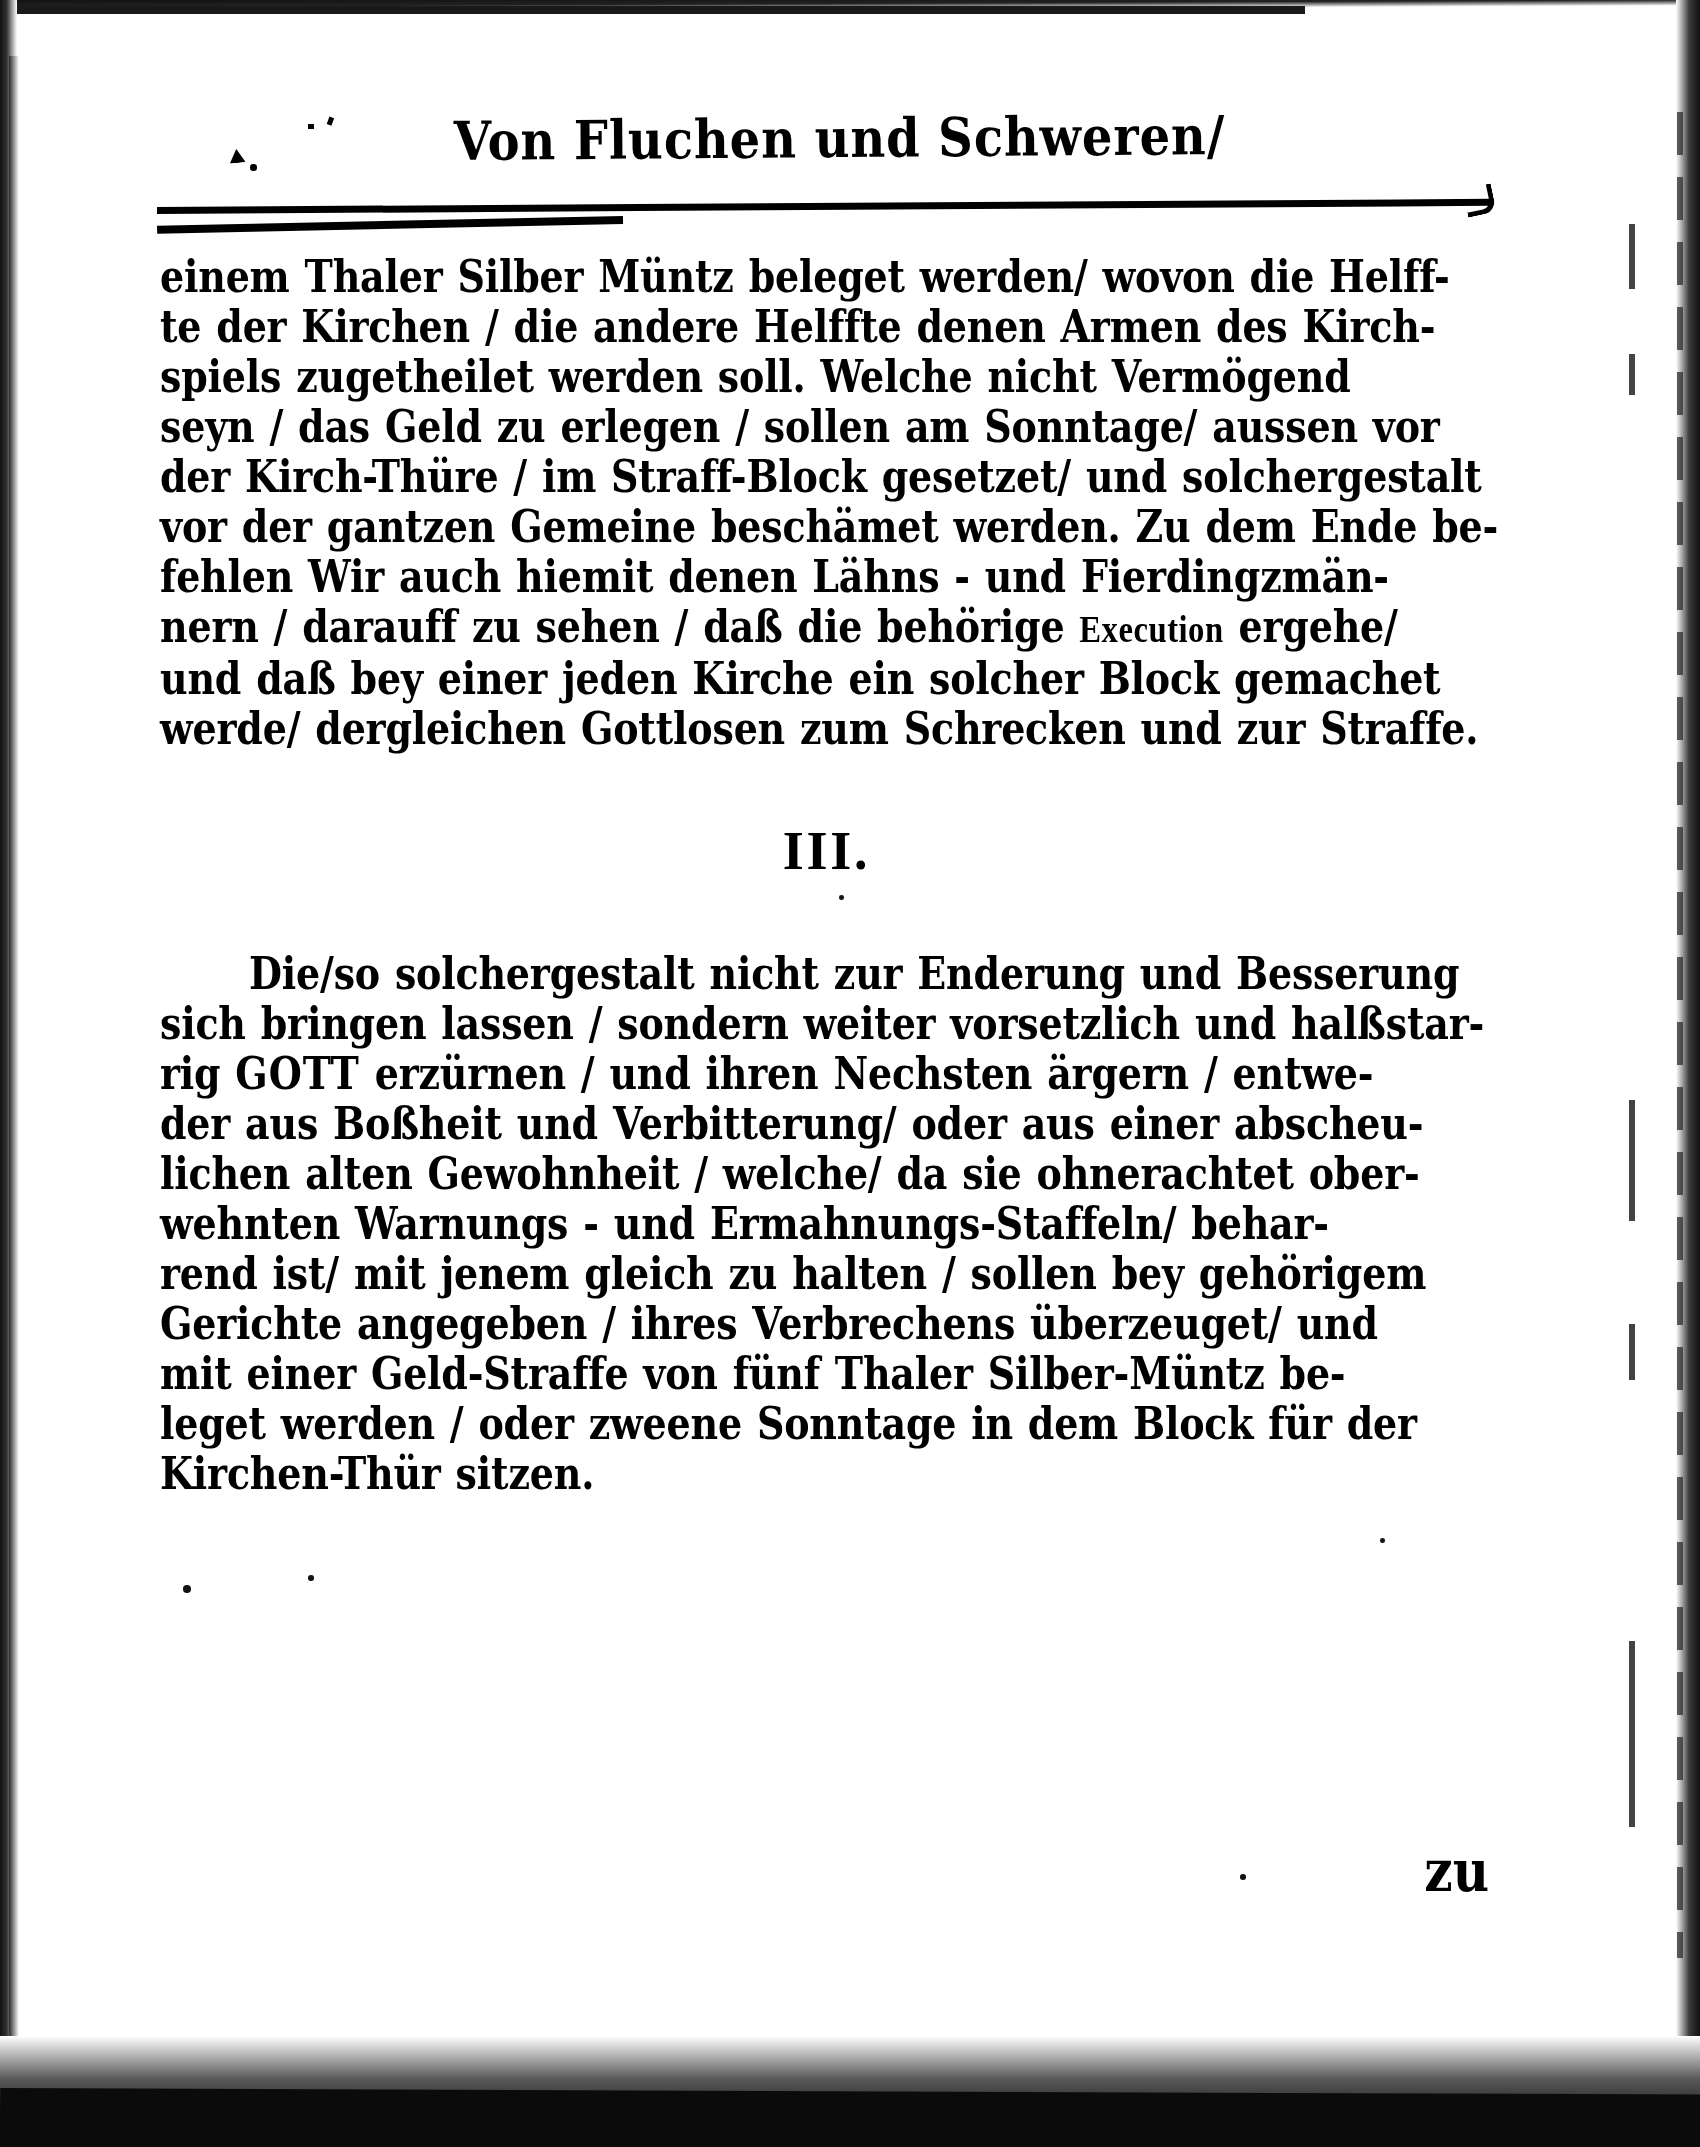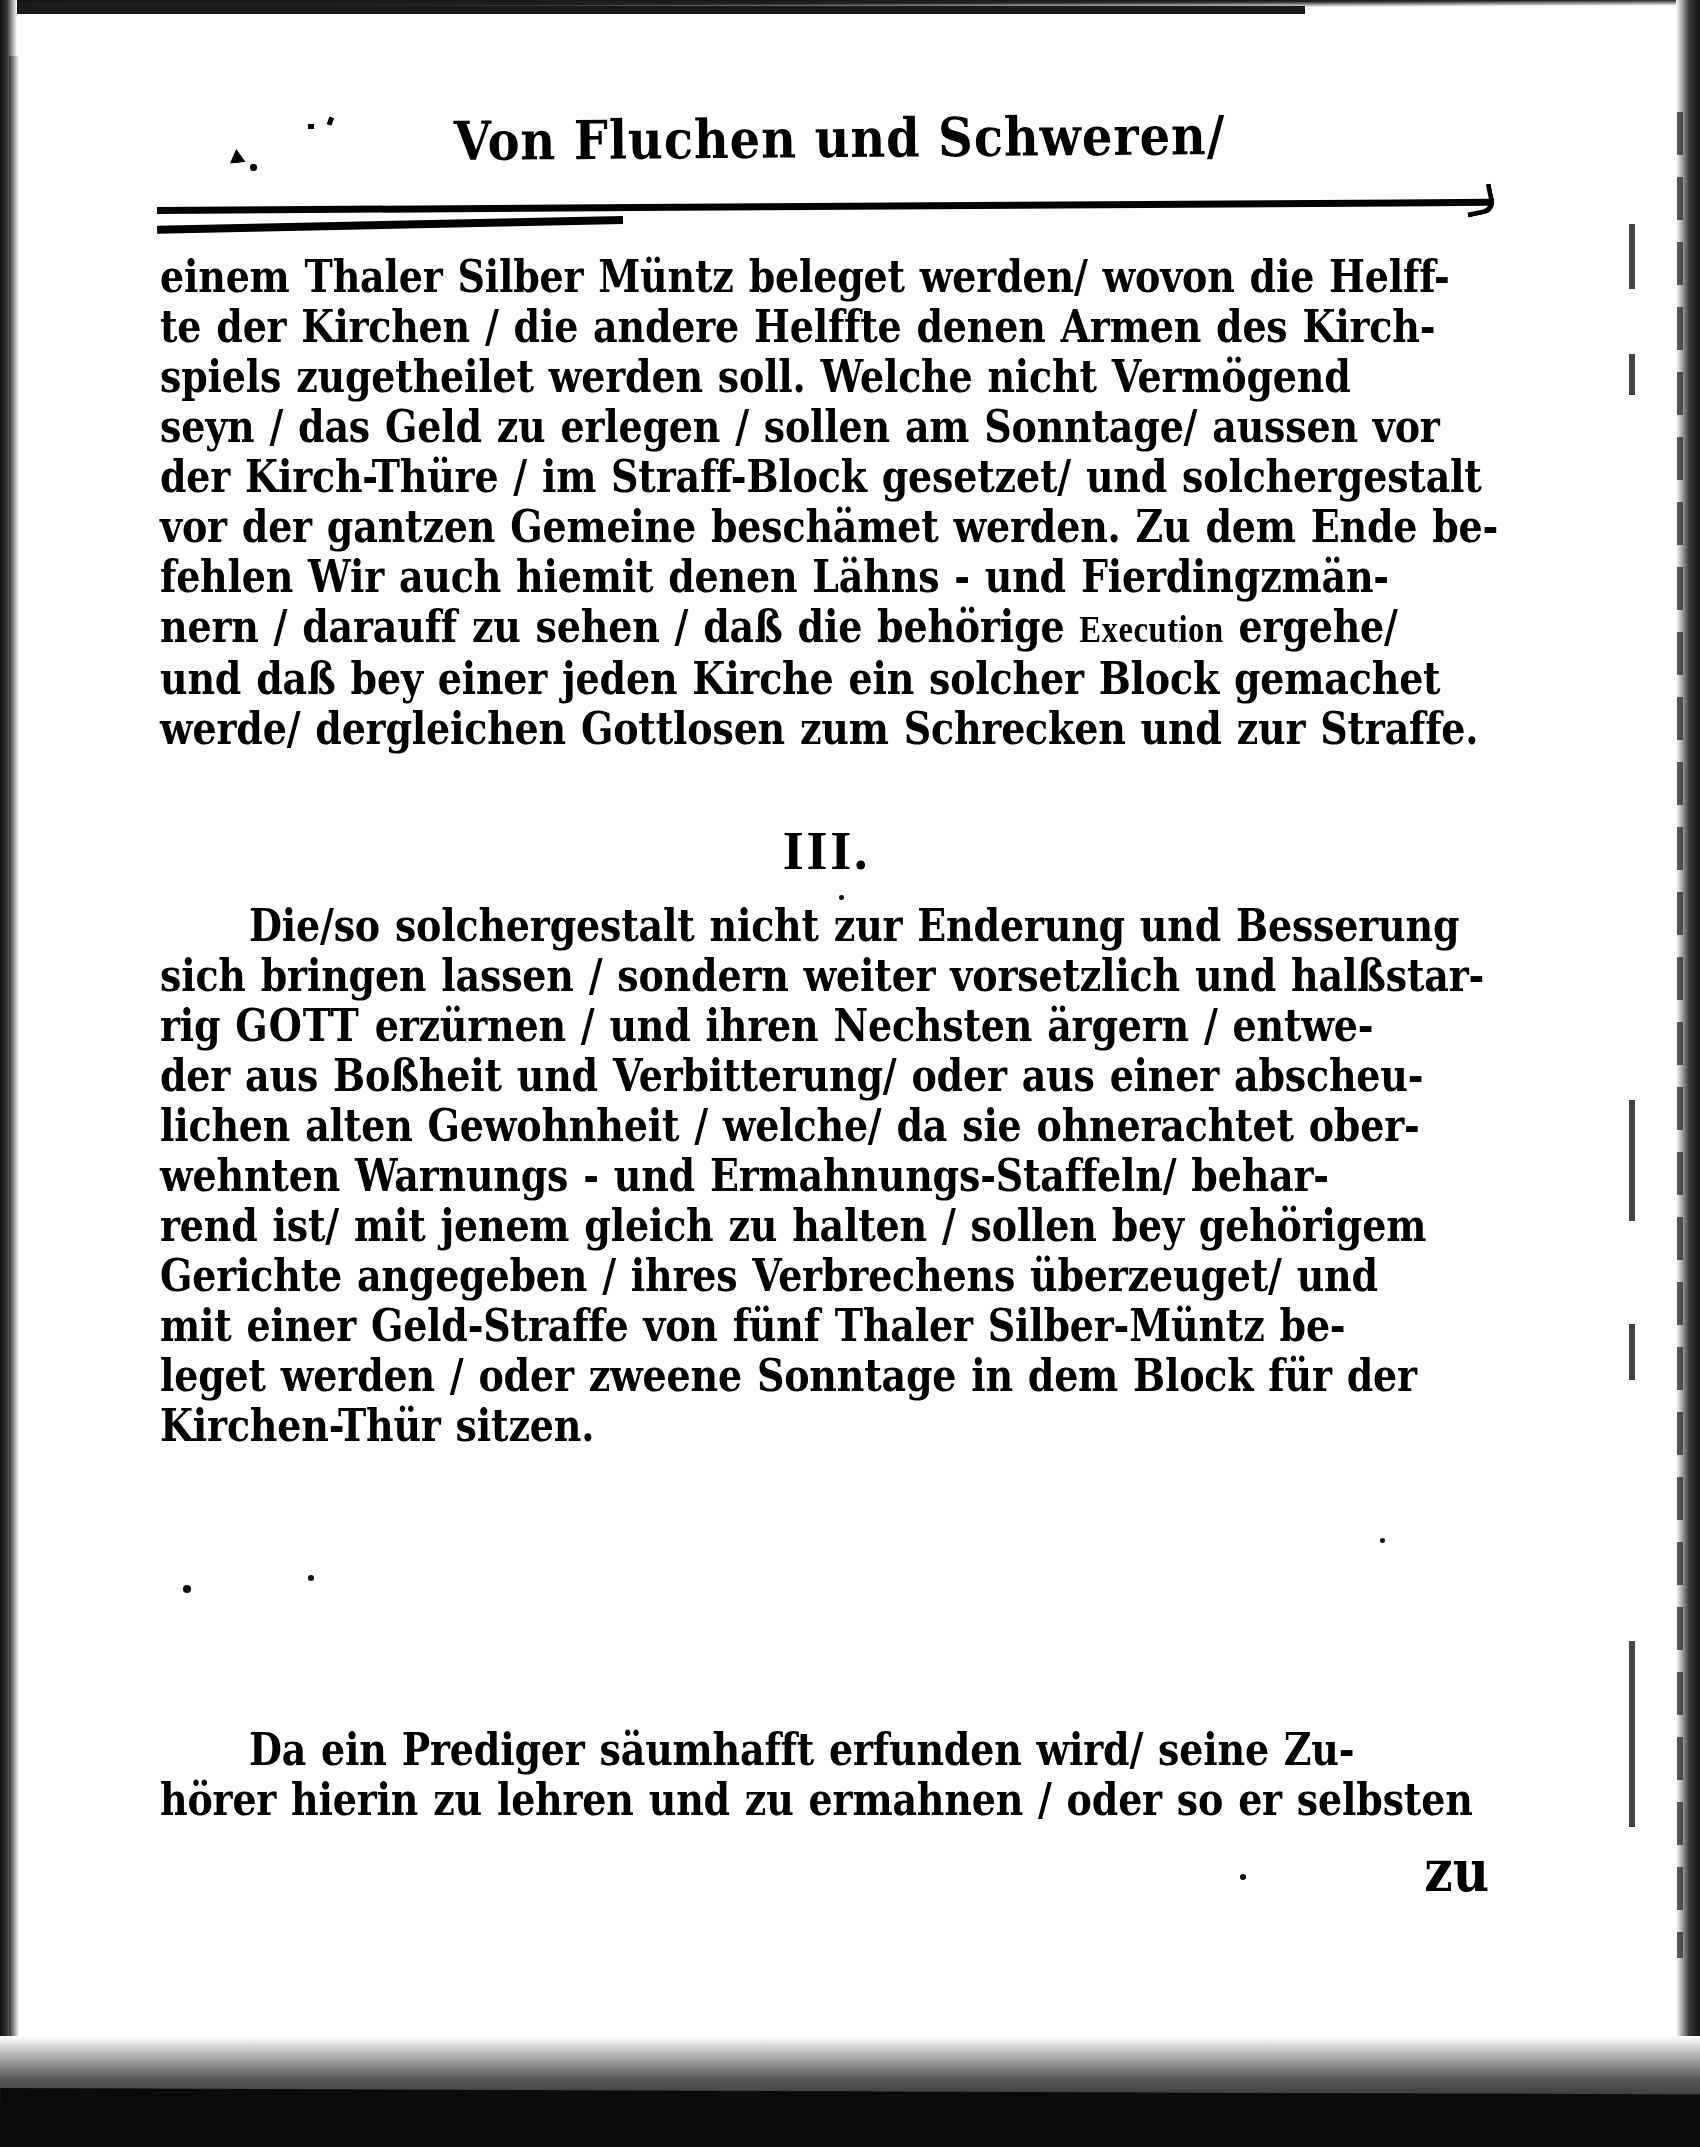--- a/index.html
+++ b/index.html
@@ -260,41 +260,37 @@
       <span class="ln">fehlen Wir auch  hiemit  denen Lähns - und Fierdingzmän-</span>
       <span class="ln">
         <span>nern /  darauff zu sehen / daß die behörige&nbsp;</span><span class="roman">Execution</span><span>&nbsp;ergehe/</span>
       </span>
       <span class="ln">und daß bey einer jeden Kirche  ein  solcher  Block gemachet</span>
       <span class="ln">werde/ dergleichen Gottlosen zum Schrecken und zur Straffe.</span>
     </div>
 
     <div class="sec-num" style="top:820px;">III.</div>
 
-    <div class="para fraktur" style="top:884px;">
+    <div class="para fraktur" style="top:932px;">
       <span class="ln"><span class="indent"></span><span>Die/so solchergestalt nicht zur Enderung und Besserung</span></span>
       <span class="ln">sich bringen lassen /  sondern  weiter  vorsetzlich und halßstar-</span>
       <span class="ln">
         <span>rig&nbsp;</span><span class="smallcapish">GOTT</span><span>&nbsp;erzürnen /  und ihren Nechsten ärgern / entwe-</span>
       </span>
       <span class="ln">der  aus Boßheit und Verbitterung/  oder aus einer abscheu-</span>
       <span class="ln">lichen alten Gewohnheit / welche/  da sie ohnerachtet ober-</span>
       <span class="ln">wehnten  Warnungs - und  Ermahnungs-Staffeln/  behar-</span>
       <span class="ln">rend ist/  mit jenem gleich zu halten /  sollen bey gehörigem</span>
       <span class="ln">Gerichte angegeben /  ihres  Verbrechens  überzeuget/  und</span>
       <span class="ln">mit einer Geld-Straffe von fünf Thaler  Silber-Müntz be-</span>
       <span class="ln">leget werden /  oder zweene Sonntage in dem Block für der</span>
       <span class="ln">Kirchen-Thür sitzen.</span>
     </div>
 
 
-    <div class="para fraktur" style="top:1708px;">
-      <span class="ln"><span class="indent"></span><span>Da ein Prediger säumhafft erfunden wird/ seine Zu-</span></span>
-      <span class="ln">hörer hierin zu lehren und zu ermahnen /  oder so er selbsten</span>
-    </div>
 
     <div class="catchword fraktur" style="top:1841px;">
       <span class="ln">zu</span>
     </div>
 
   </div>
 </div>
 
 
 </body></html>

